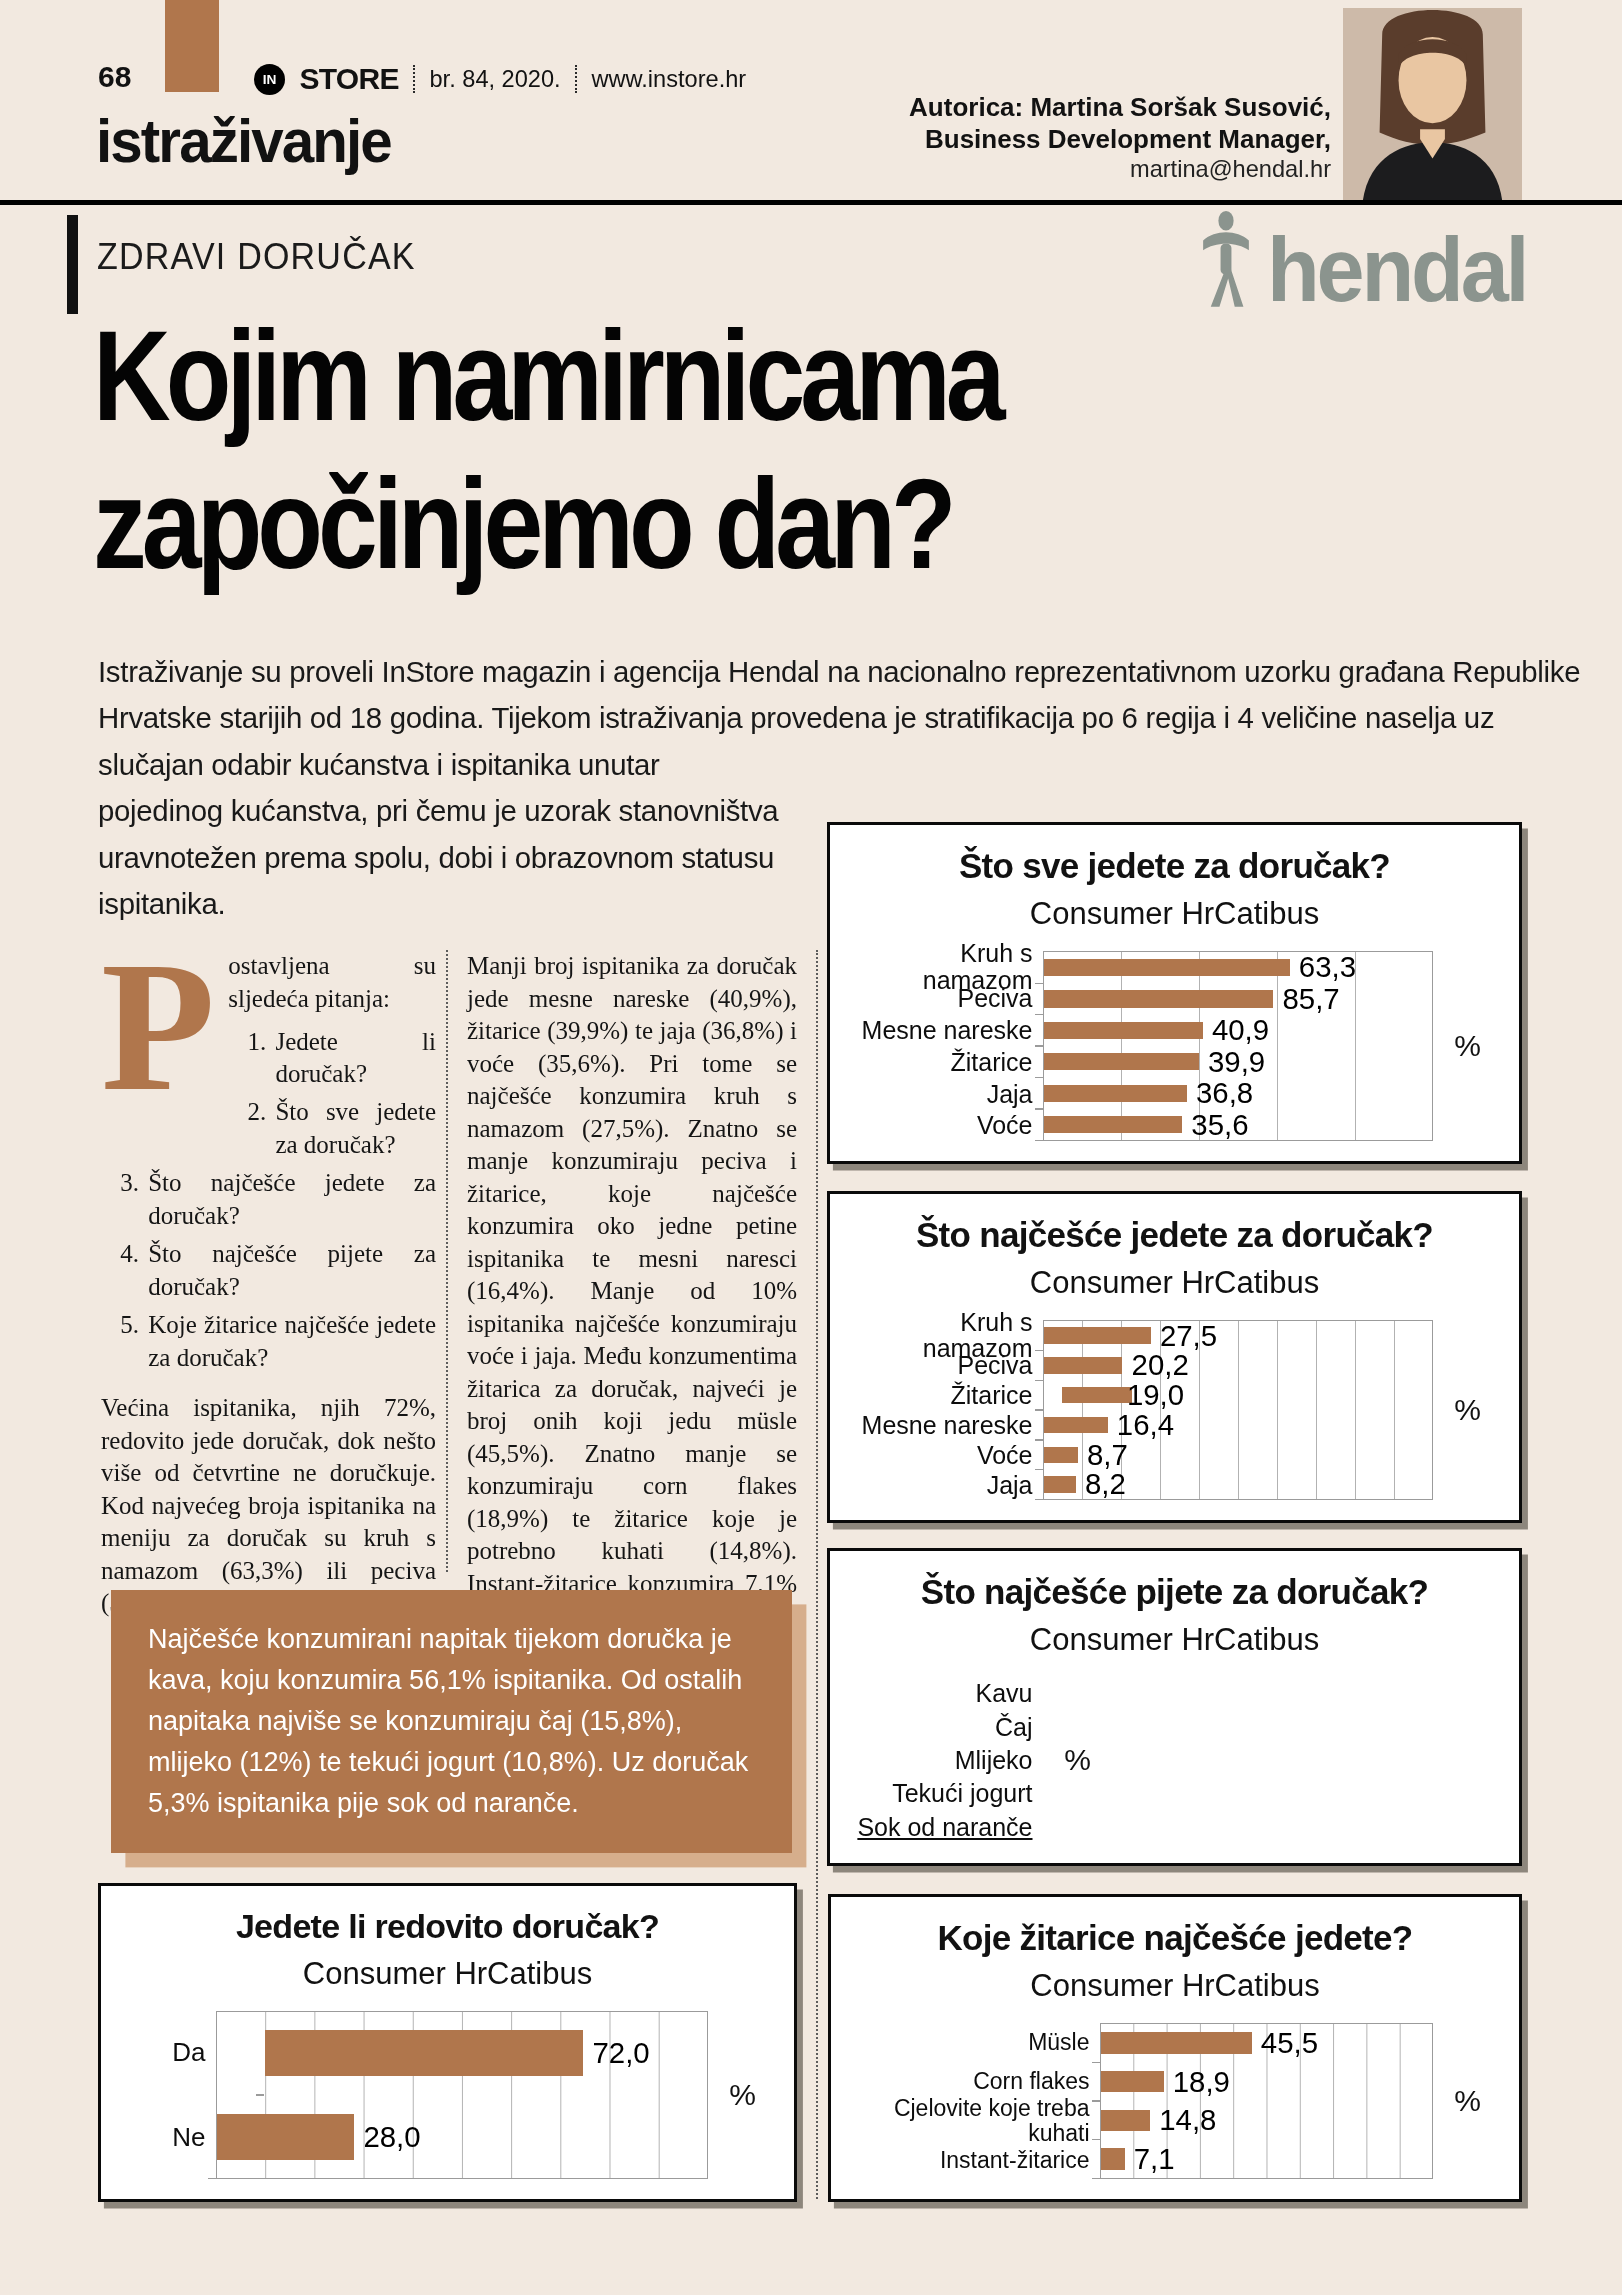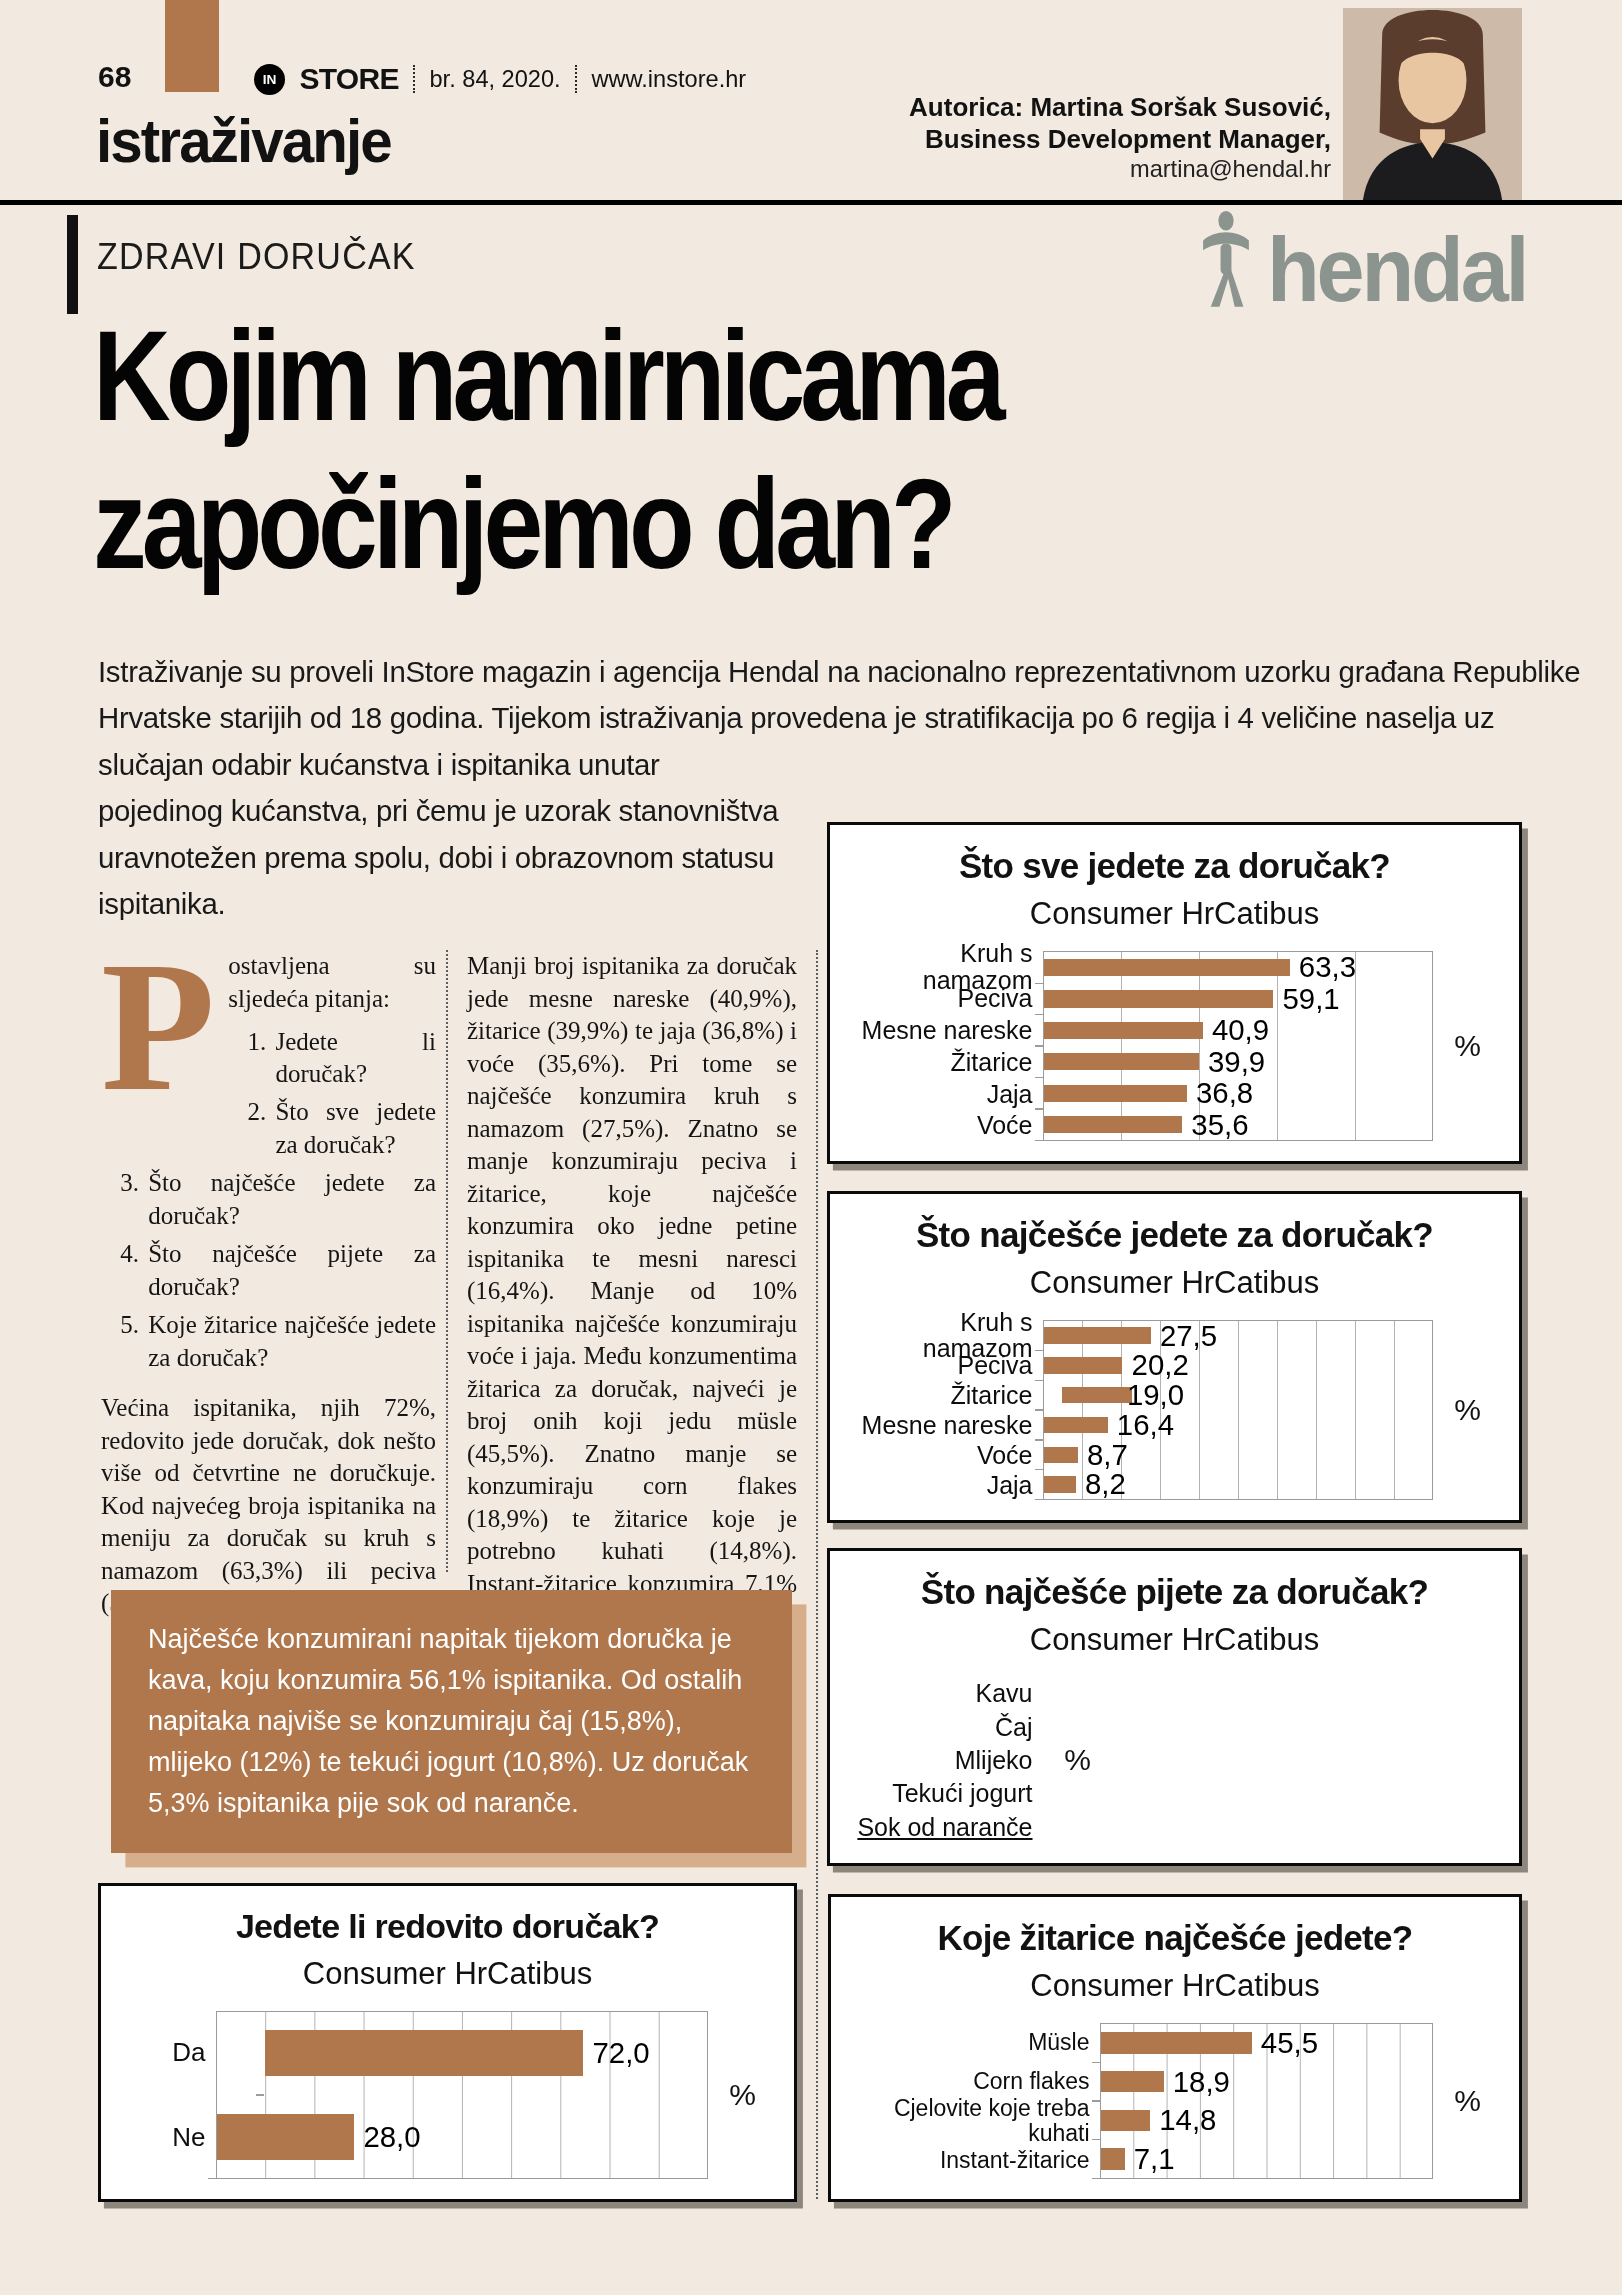--- a/index.html
+++ b/index.html
@@ -196,21 +196,21 @@
           <div class="clabel" style="height: 16.6667%;">Jaja</div>
           <div class="clabel" style="height: 16.6667%;">Voće</div>
         </div>
         <div class="plot" style="background-size: 20% 100%;">
           <div class="crow" style="height: 16.6667%;">
             <div class="cbar" style="width: 63.3%;"></div>
             <span class="cval" style="left: calc(63.3% + 9.2px);">63,3</span>
           </div>
           <div class="crow" style="height: 16.6667%;">
             <div class="cbar" style="width: 59.1%;"></div>
-            <span class="cval" style="left: calc(59.1% + 9.2px);">59,1</span>
+            <span class="cval" style="left: calc(59.1% + 9.2px);">85,7</span>
           </div>
           <div class="crow" style="height: 16.6667%;">
             <div class="cbar" style="width: 40.9%;"></div>
             <span class="cval" style="left: calc(40.9% + 9.2px);">40,9</span>
           </div>
           <div class="crow" style="height: 16.6667%;">
             <div class="cbar" style="width: 39.9%;"></div>
             <span class="cval" style="left: calc(39.9% + 9.2px);">39,9</span>
           </div>
           <div class="crow" style="height: 16.6667%;">

